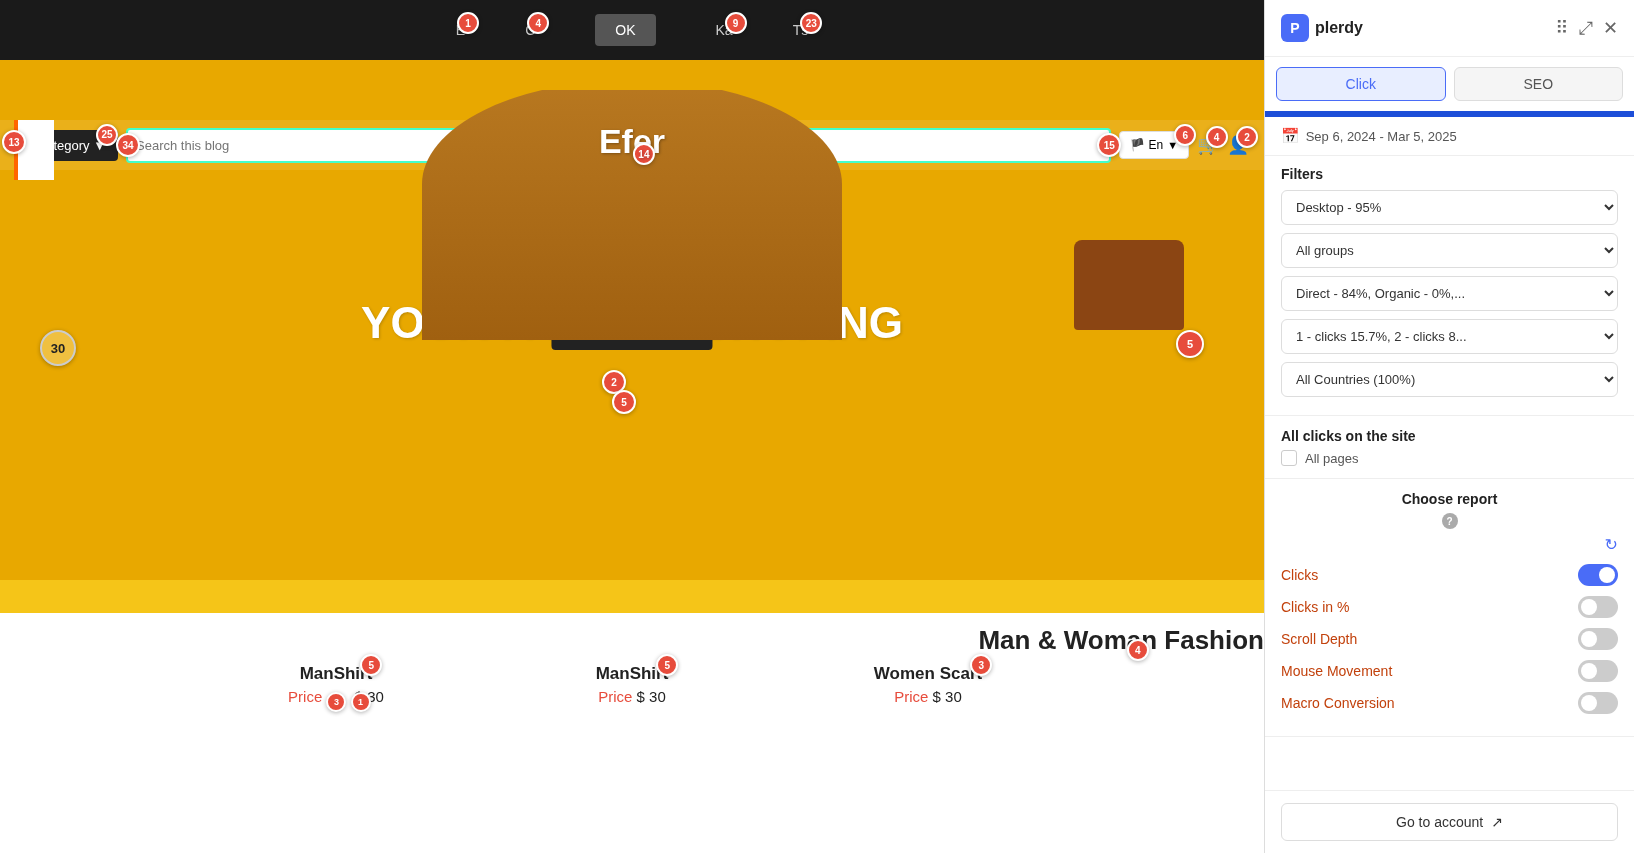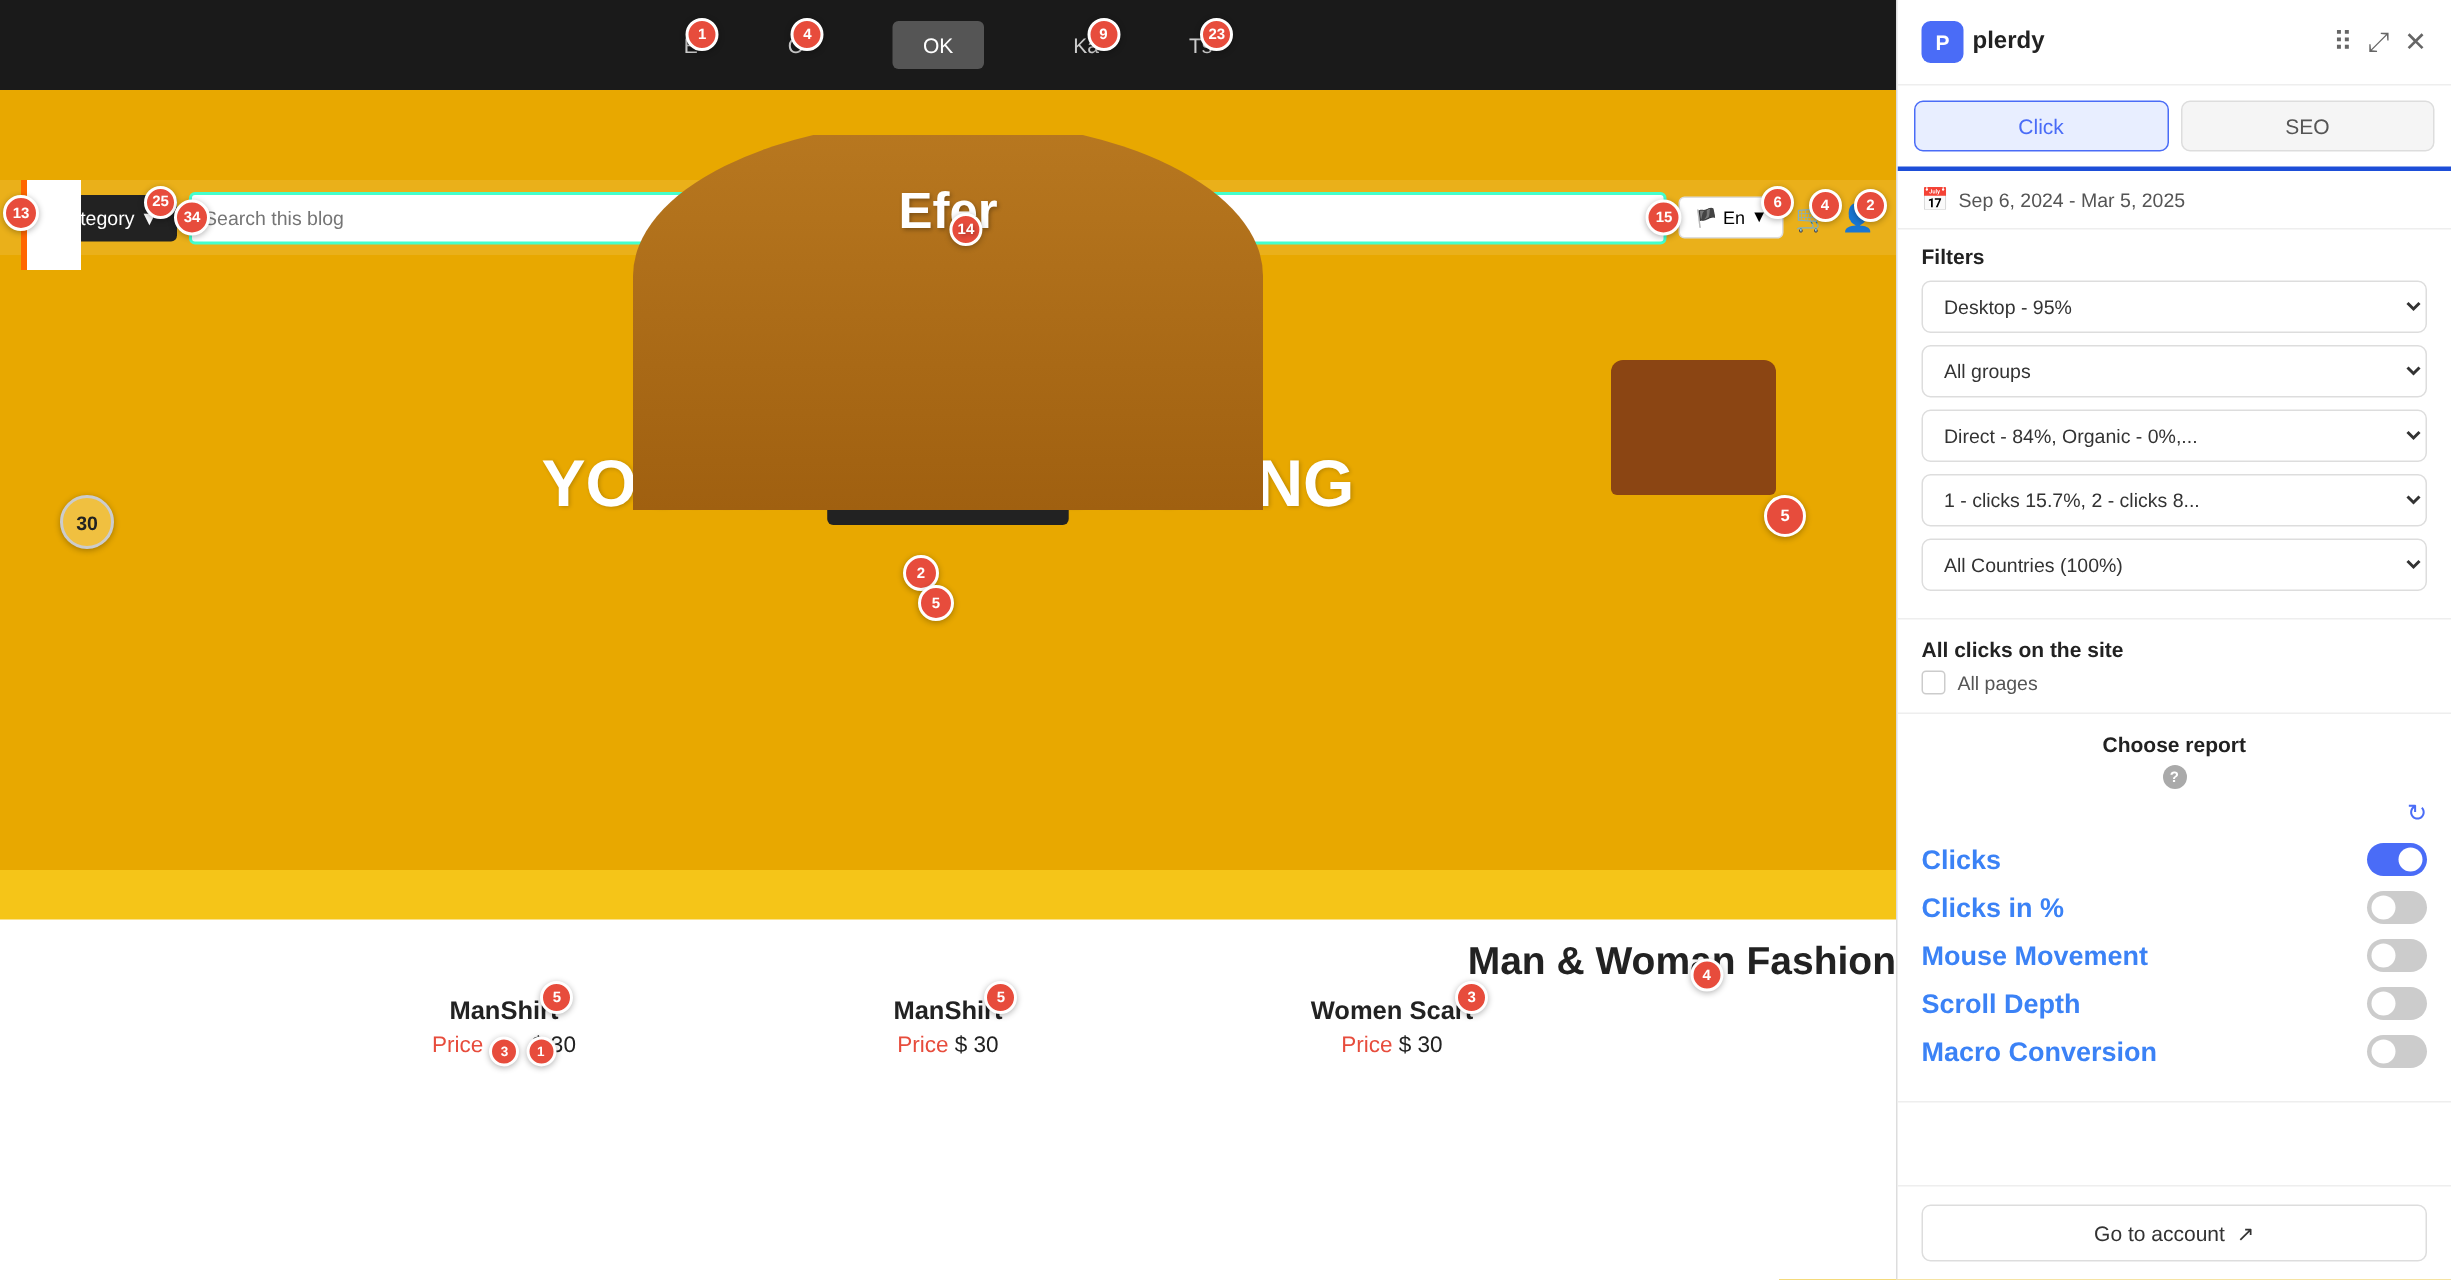--- a/index.html
+++ b/index.html
@@ -62,21 +62,21 @@
       color: #fff;
       font-size: 14px;
       font-weight: bold;
     }
 
     
     .plerdy-tabs {
       display: flex;
       padding: 10px 11px;
       gap: 8px;
-      border-bottom: 3px solid #1d4ed8;
+      border-bottom: 6px solid #1d4ed8;
     }
     .tab-btn {
       flex: 1;
       padding: 8px;
       border-radius: 6px;
       border: 1px solid #ddd;
       background: #f5f5f5;
       cursor: pointer;
       font-size: 14px;
       font-weight: 500;
@@ -182,23 +182,22 @@
     }
 
     
     .toggle-row {
       display: flex;
       align-items: center;
       justify-content: space-between;
       margin-bottom: 10px;
     }
     .toggle-label {
-      font-size: 18px;
-      color: #3b82f6;
-      font-weight: bold;
+      font-size: 14px;
+      color: #c2410c;
     }
     .toggle {
       position: relative;
       width: 40px;
       height: 22px;
     }
     .toggle-slider {
       position: absolute;
       inset: 0;
       background: #ccc;
@@ -634,29 +633,29 @@
 
     <div class="toggle-row">
       <span class="toggle-label">Clicks in %</span>
       <label class="toggle">
 
         <span class="toggle-slider"></span>
       </label>
     </div>
 
     <div class="toggle-row">
-      <span class="toggle-label">Mouse Movement</span>
+      <span class="toggle-label">Scroll Depth</span>
       <label class="toggle">
 
         <span class="toggle-slider"></span>
       </label>
     </div>
 
     <div class="toggle-row">
-      <span class="toggle-label">Scroll Depth</span>
+      <span class="toggle-label">Mouse Movement</span>
       <label class="toggle">
 
         <span class="toggle-slider"></span>
       </label>
     </div>
 
     <div class="toggle-row">
       <span class="toggle-label">Macro Conversion</span>
       <label class="toggle">
 

